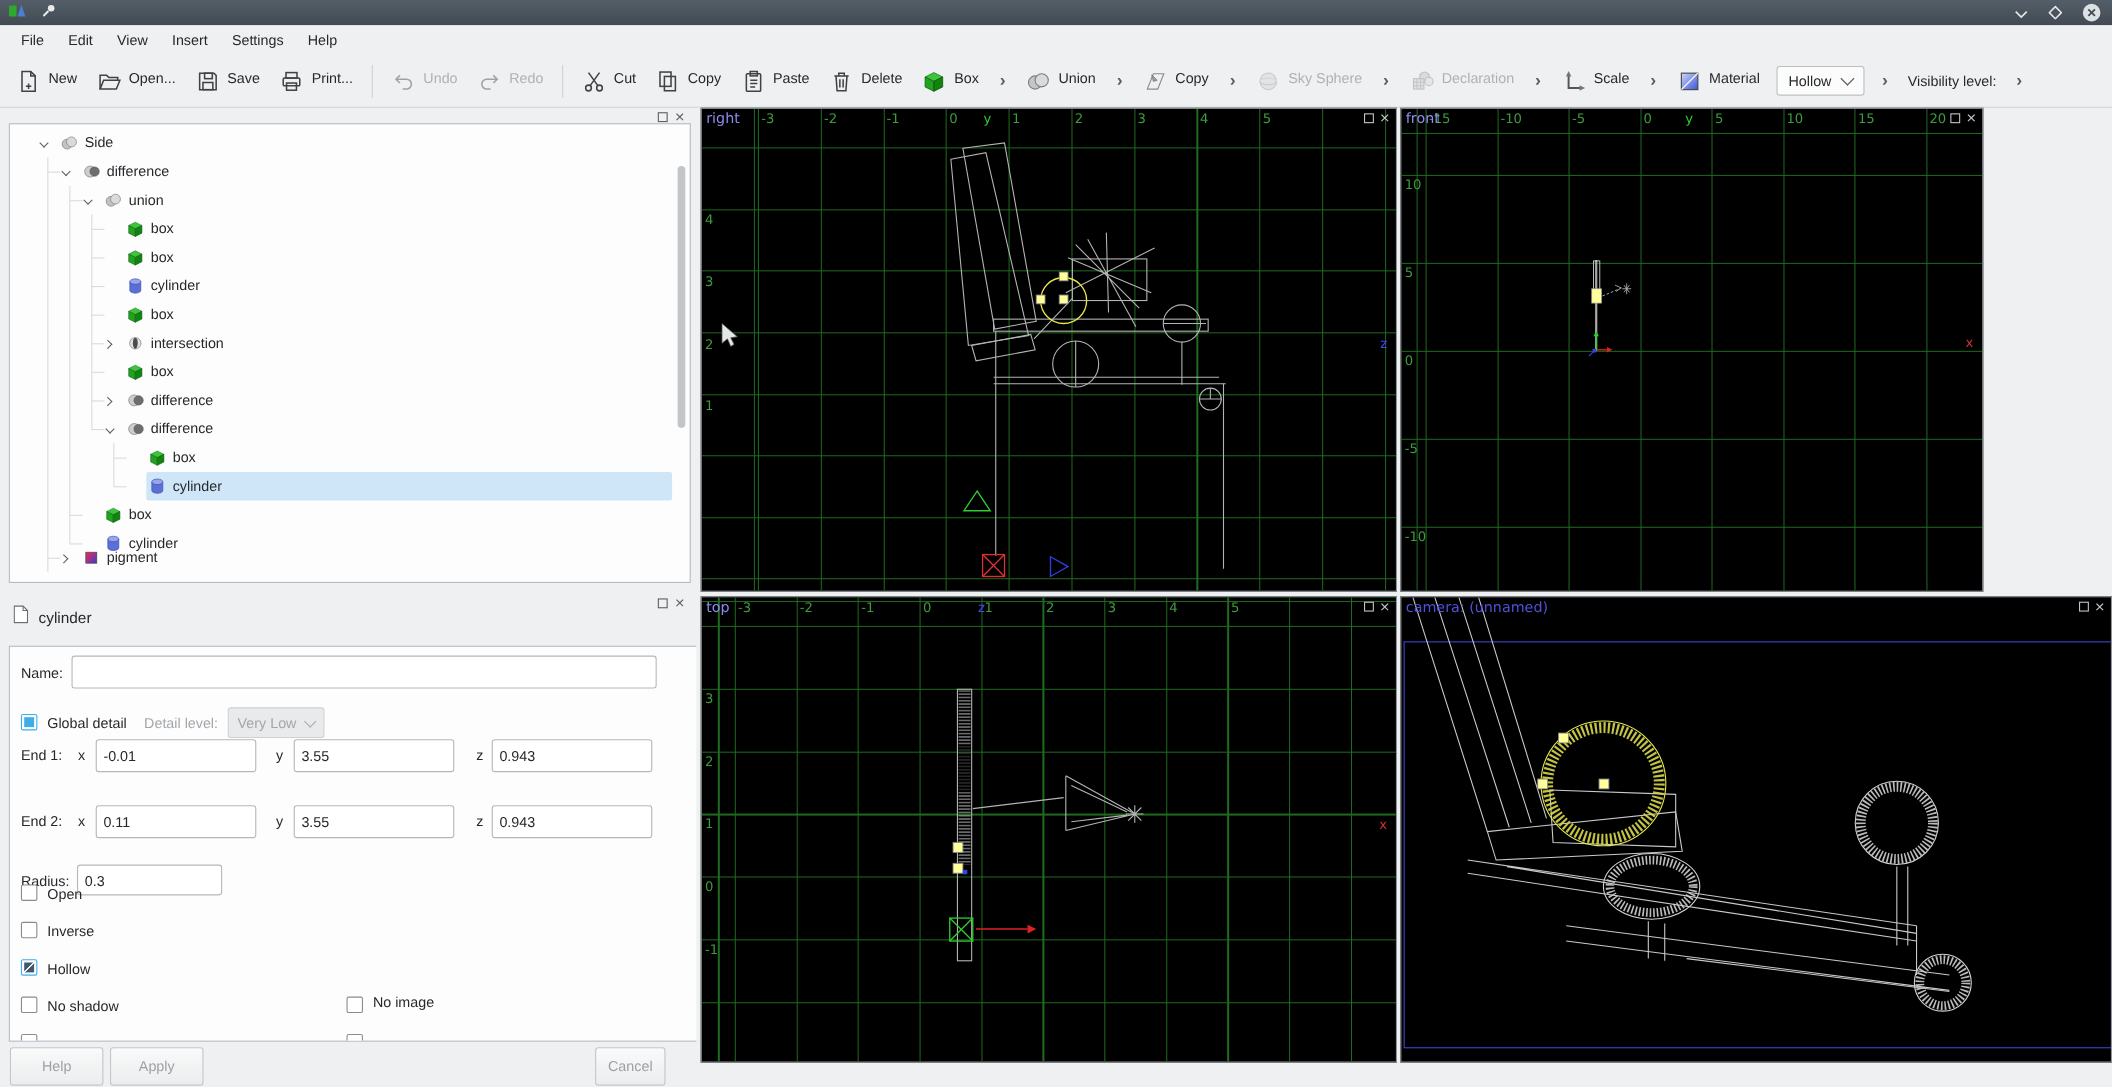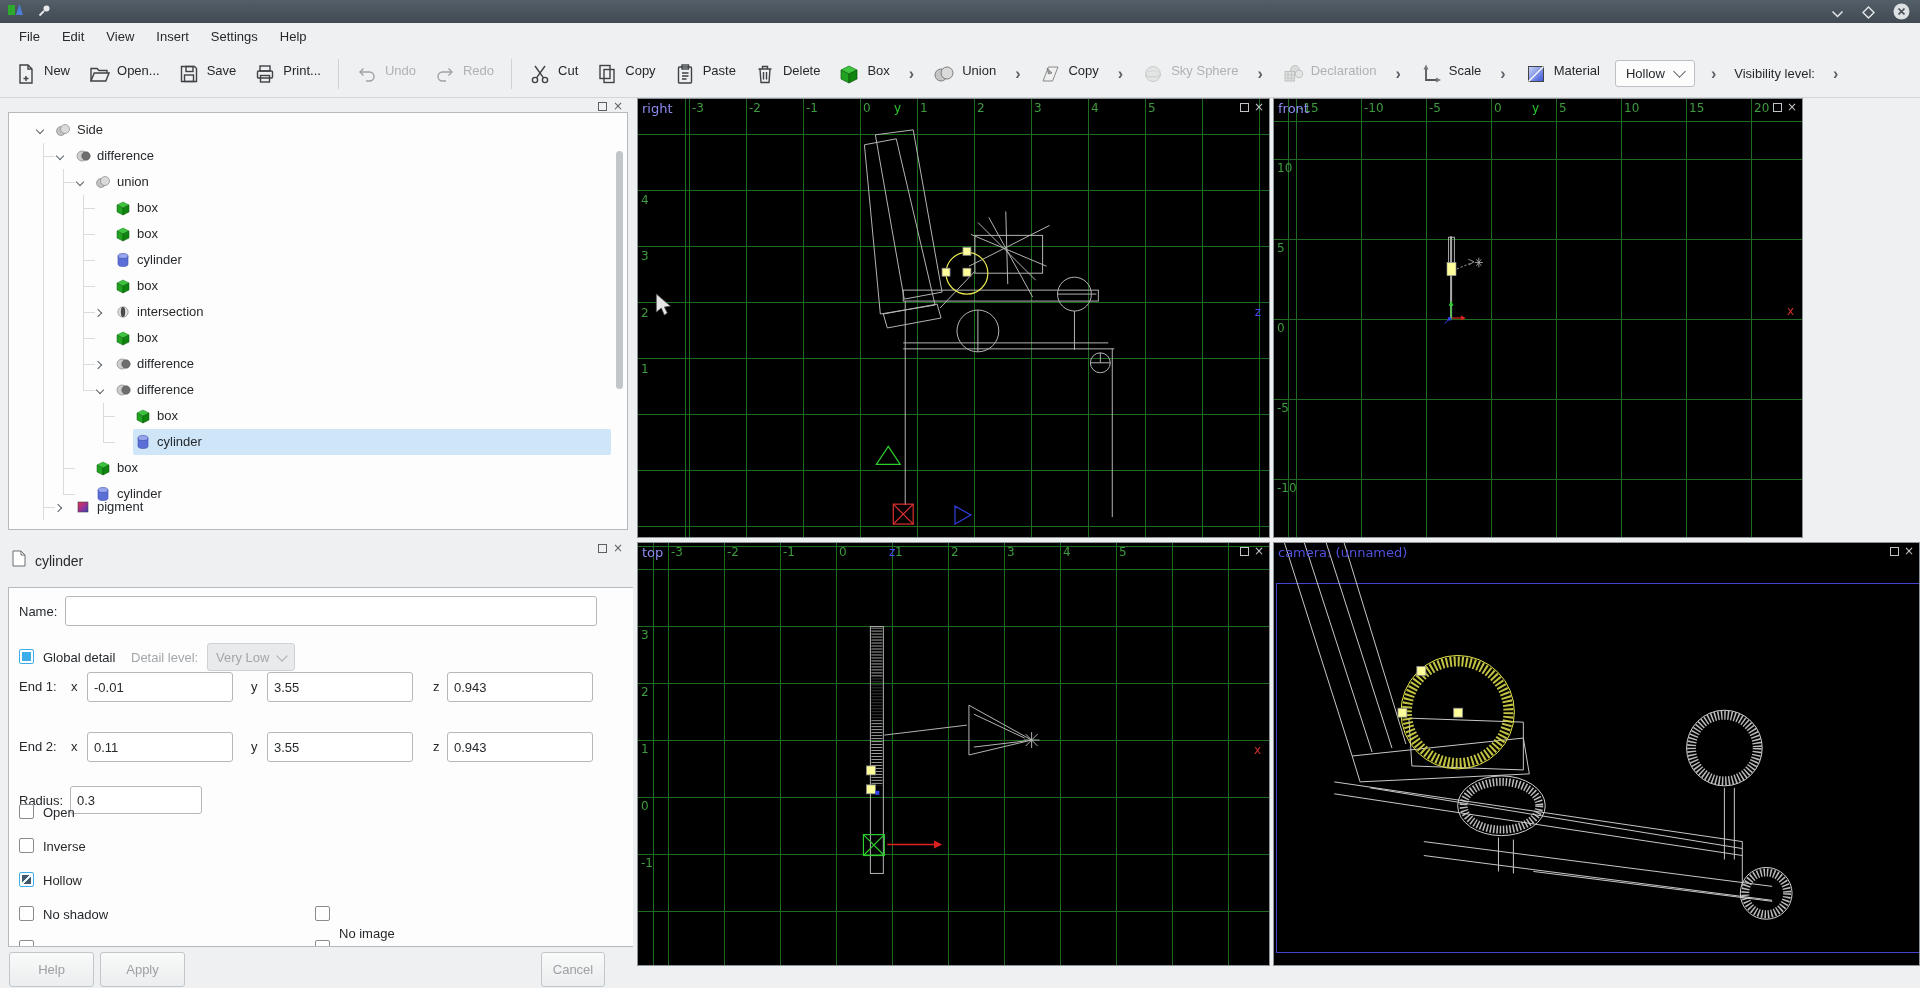--- a/index.html
+++ b/index.html
@@ -489,21 +489,21 @@
       <div id="prop-checks">
           <span class="cb" style="left: 10px; top: 216px;"></span>
           <span class="plabel" style="left: 34px; top: 217px;">Open</span>
           <span class="cb" style="left: 10px; top: 250px;"></span>
           <span class="plabel" style="left: 34px; top: 251px;">Inverse</span>
           <span class="cb checked partial" style="left: 10px; top: 284px;"></span>
           <span class="plabel" style="left: 34px; top: 285px;">Hollow</span>
           <span class="cb" style="left: 10px; top: 318px;"></span>
           <span class="plabel" style="left: 34px; top: 319px;">No shadow</span>
           <span class="cb" style="left: 306px; top: 318px;"></span>
-          <span class="plabel" style="left: 330px; top: 338px;">No image</span>
+          <span class="plabel" style="left: 330px; top: 315px;">No image</span>
         </div>
 
       <span class="cb" style="left:10px;top:352px;"></span>
       <span class="cb" style="left:306px;top:352px;"></span>
 
       <div id="prop-scroll">
           <div id="prop-thumb"></div>
         </div>
     </div>
 

